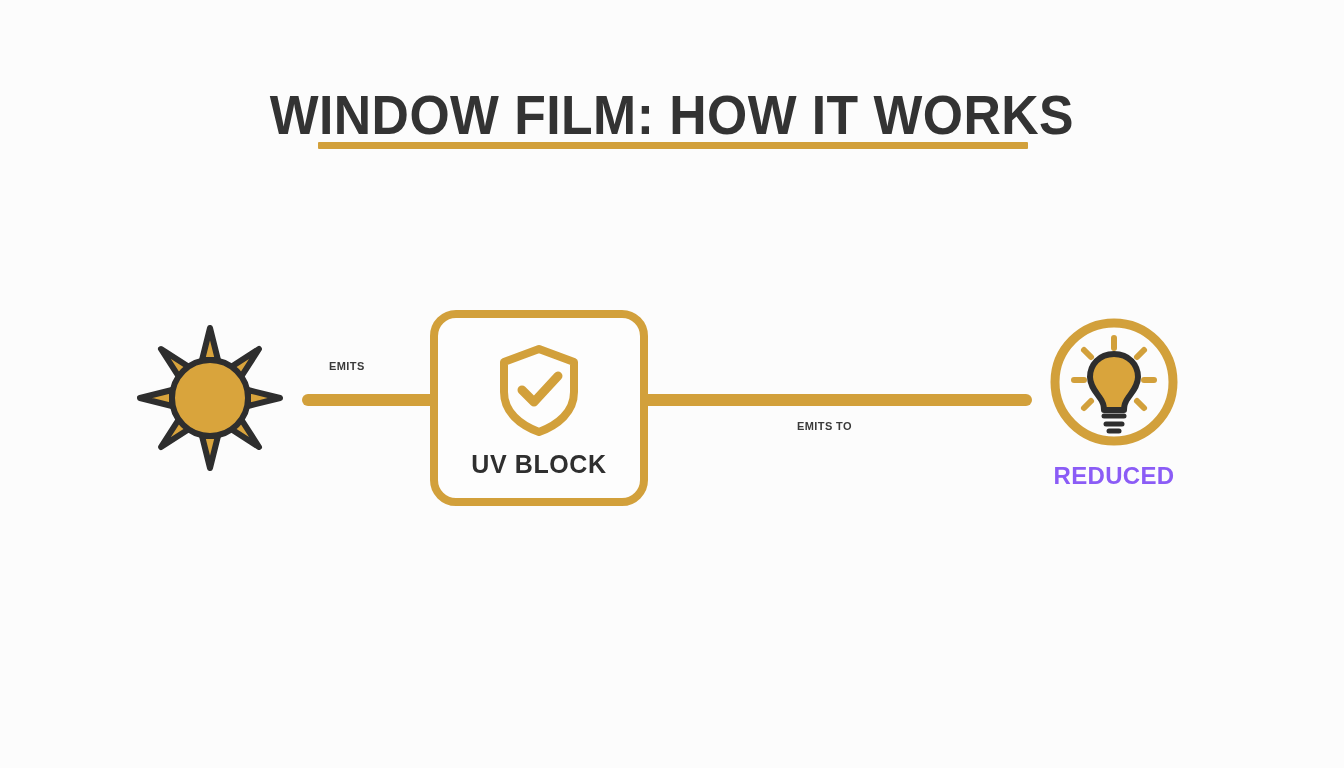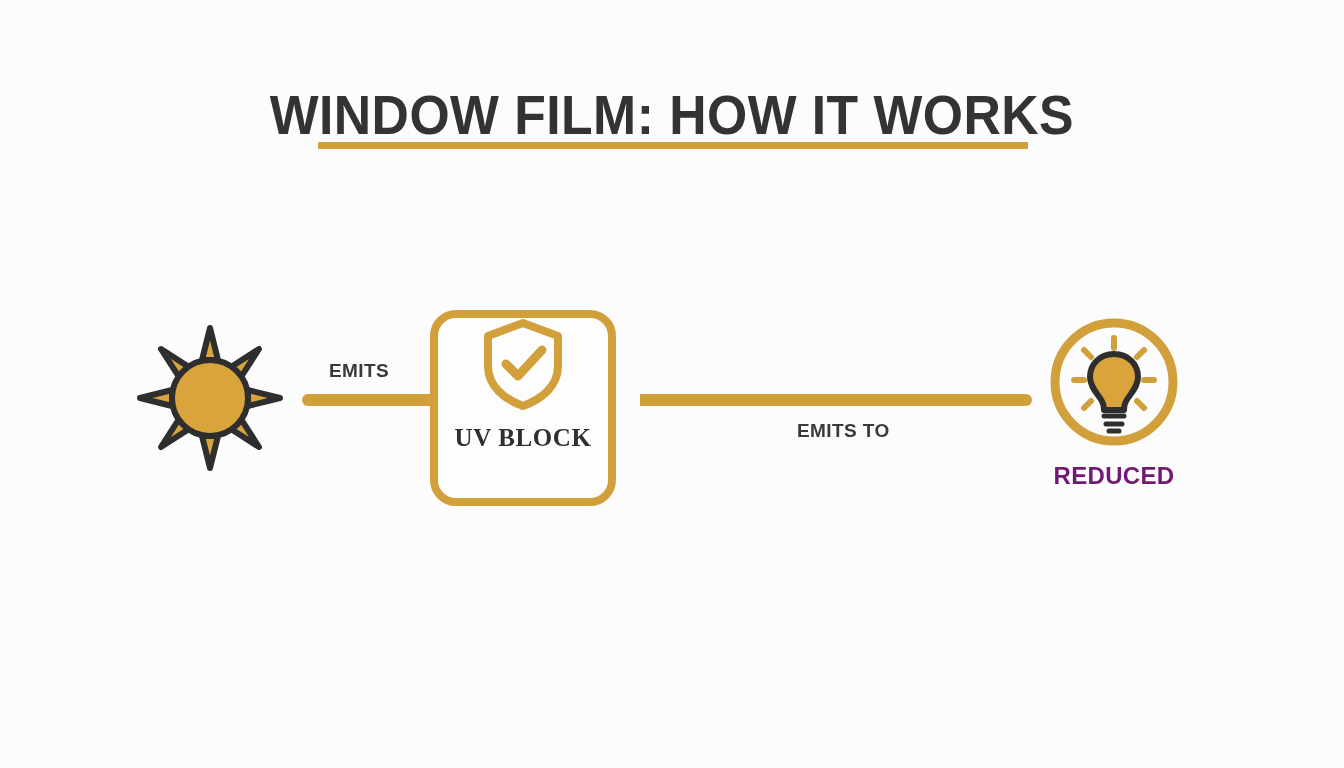--- a/index.html
+++ b/index.html
@@ -67,21 +67,21 @@
   .conn-right {
     left: 640px;
     top: 394px;
     width: 392px;
     border-radius: 0 6px 6px 0;
   }
 
   
   .edge-label {
     position: absolute;
-    font-size: 19px;
+    font-size: 11px;
     font-weight: bold;
     color: #3a3a3a;
     letter-spacing: 0.4px;
     white-space: nowrap;
   }
   .label-emits { left: 329px; top: 360px; }
   .label-leads { left: 797px; top: 420px; }
 
   
   .sun-node {
@@ -90,31 +90,31 @@
     top: 322px;
     width: 152px;
     height: 152px;
   }
 
   
   .uv-box {
     position: absolute;
     left: 430px;
     top: 310px;
-    width: 186px;
+    width: 218px;
     height: 196px;
     border: 8px solid #d2a03b;
     border-radius: 26px;
     background: #fdfdfd;
     box-sizing: border-box;
     display: flex;
     flex-direction: column;
     align-items: center;
     justify-content: flex-start;
-    font-family: Liberation Serif, serif;
+    padding-top: 26px;
   }
   .uv-icon {
     width: 86px;
     height: 92px;
   }
   .uv-label {
     margin-top: 14px;
     font-size: 25px;
     font-weight: bold;
     color: #2f2f2f;
@@ -130,21 +130,21 @@
     height: 136px;
   }
   .result-label {
     position: absolute;
     left: 964px;
     top: 460px;
     width: 300px;
     text-align: center;
     font-size: 24px;
     font-weight: bold;
-    color: #701a75;
+    color: #8b5cf6;
     line-height: 1.35;
     letter-spacing: 0.3px;
   }
   .result-label span { display: block; }
 </style>
 </head>
 <body>
 
 <div id="stage">
 

